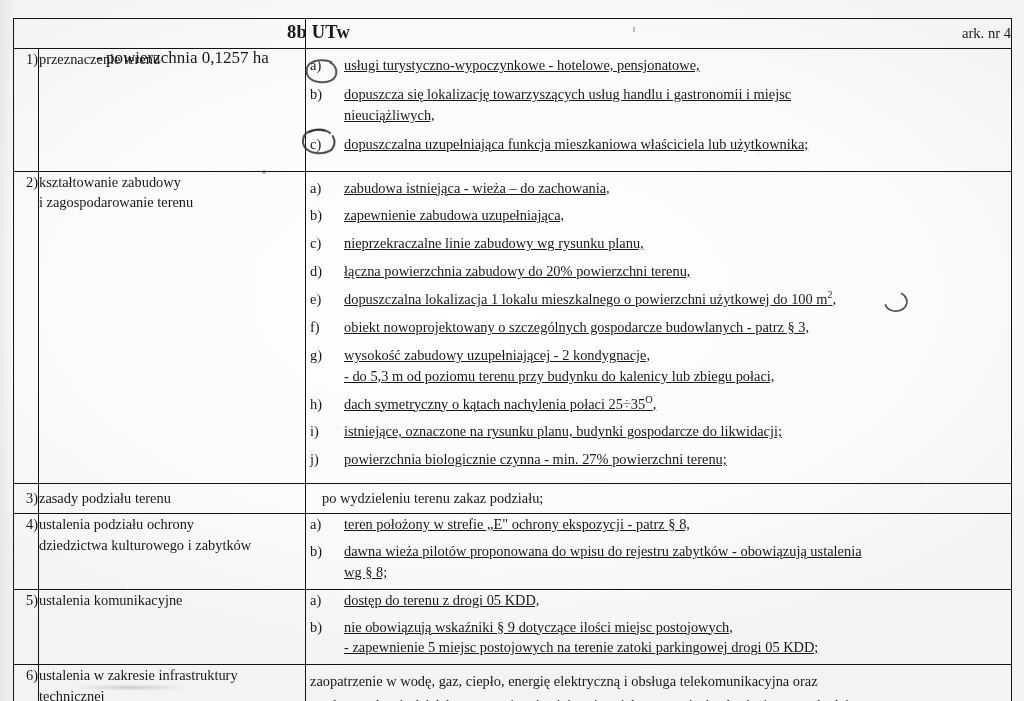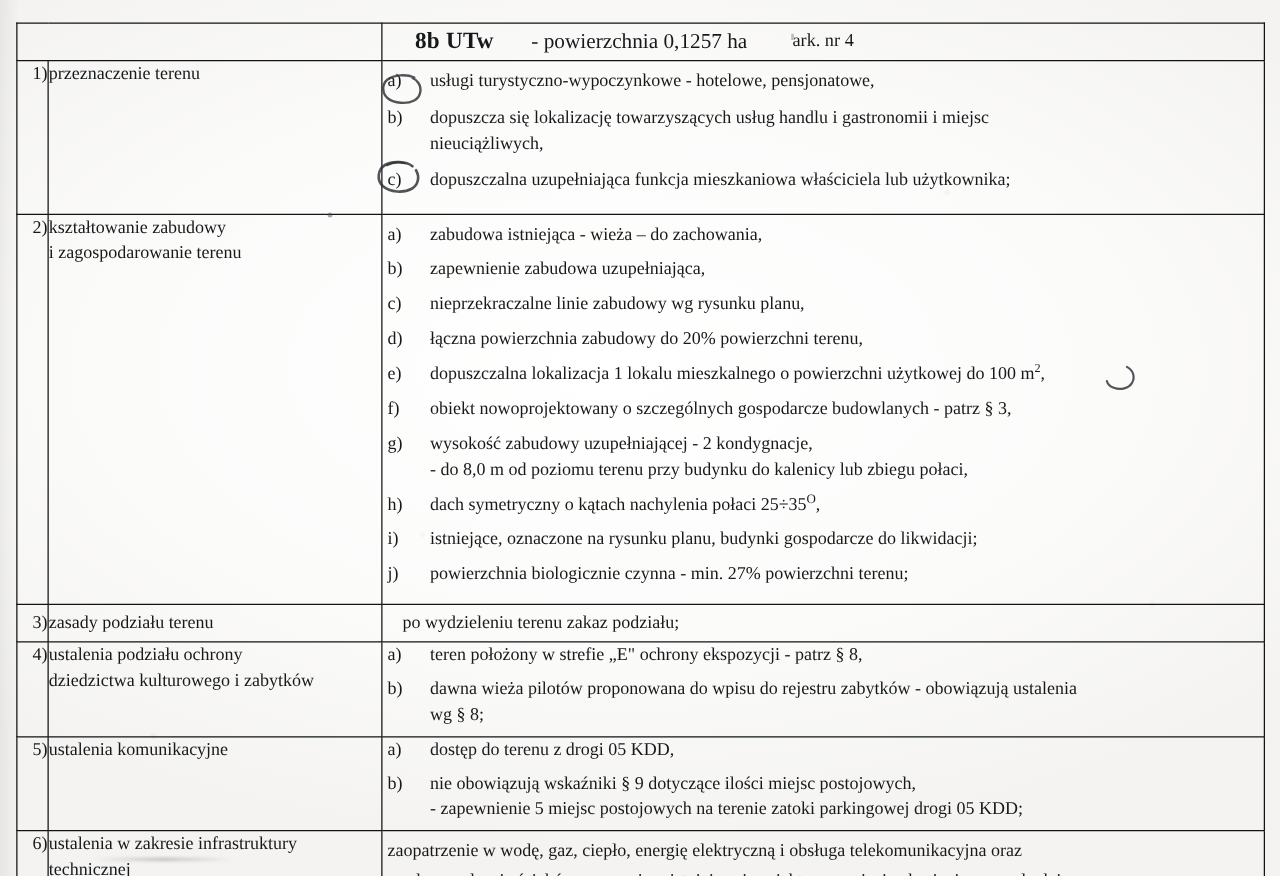--- a/index.html
+++ b/index.html
@@ -63,35 +63,36 @@
   
   td.hdr-title{
     height:29px;
     padding:0 0 0 0;
     position:relative;
   }
   .hdr-inner{
     display:flex;align-items:center;
     height:29px;
     padding-left:16px;
+    flex-direction:column;
   }
   .hdr-code{
     font-weight:bold;
     font-size:18.5px;
     letter-spacing:.2px;
     margin-left:302px;
     white-space:nowrap;
   }
   .hdr-area{
     font-size:17px;
     margin-left:30px;
     white-space:nowrap;
   }
   td.hdr-ark{
-    text-align:center;
+    text-align:right;
     font-size:14.6px;
     height:29px;
     line-height:29px;
     white-space:nowrap;
   }
 
   
   td.num{
     text-align:right;
     padding:5px 4px 0 0;
@@ -117,21 +118,21 @@
     position:relative;
   }
   ul.letters > li:last-child{margin-bottom:0;}
   .lt{
     flex:0 0 34px;
     text-align:left;
     padding-left:4px;
     position:relative;
   }
   .tx{flex:1 1 auto;}
-  .tx .sub{display:block;}
+  .tx .sub{display:block;text-decoration:underline;}
   .plain{display:block;margin:0 0 3px 4px;}
   .plain:last-child{margin-bottom:0;margin-left:16px;}
 
   sup.sq{font-size:.68em;vertical-align:super;line-height:0;}
   .deg{font-size:.72em;vertical-align:super;line-height:0;}
 
   
   tr.r1 td.body{padding-top:6px;padding-bottom:8px;}
   tr.r1 ul.letters > li{margin-bottom:8px;}
   tr.r2 td.body{padding-top:6px;padding-bottom:6px;}
@@ -273,21 +274,21 @@
             <li>
               <span class="lt">f)</span>
               <span class="tx">
                 <span class="sub">obiekt nowoprojektowany o szczególnych gospodarcze budowlanych - patrz § 3,</span>
               </span>
             </li>
             <li>
               <span class="lt">g)</span>
               <span class="tx">
                 <span class="sub">wysokość zabudowy uzupełniającej - 2 kondygnacje,</span>
-                <span class="sub">- do 8,0 m od poziomu terenu przy budynku do kalenicy lub zbiegu połaci,</span>
+                <span class="sub">- do 5,3 m od poziomu terenu przy budynku do kalenicy lub zbiegu połaci,</span>
               </span>
             </li>
             <li>
               <span class="lt">h)</span>
               <span class="tx">
                 <span class="sub">dach symetryczny o kątach nachylenia połaci 25÷35<span class="deg">O</span>,</span>
               </span>
             </li>
             <li>
               <span class="lt">i)</span>

